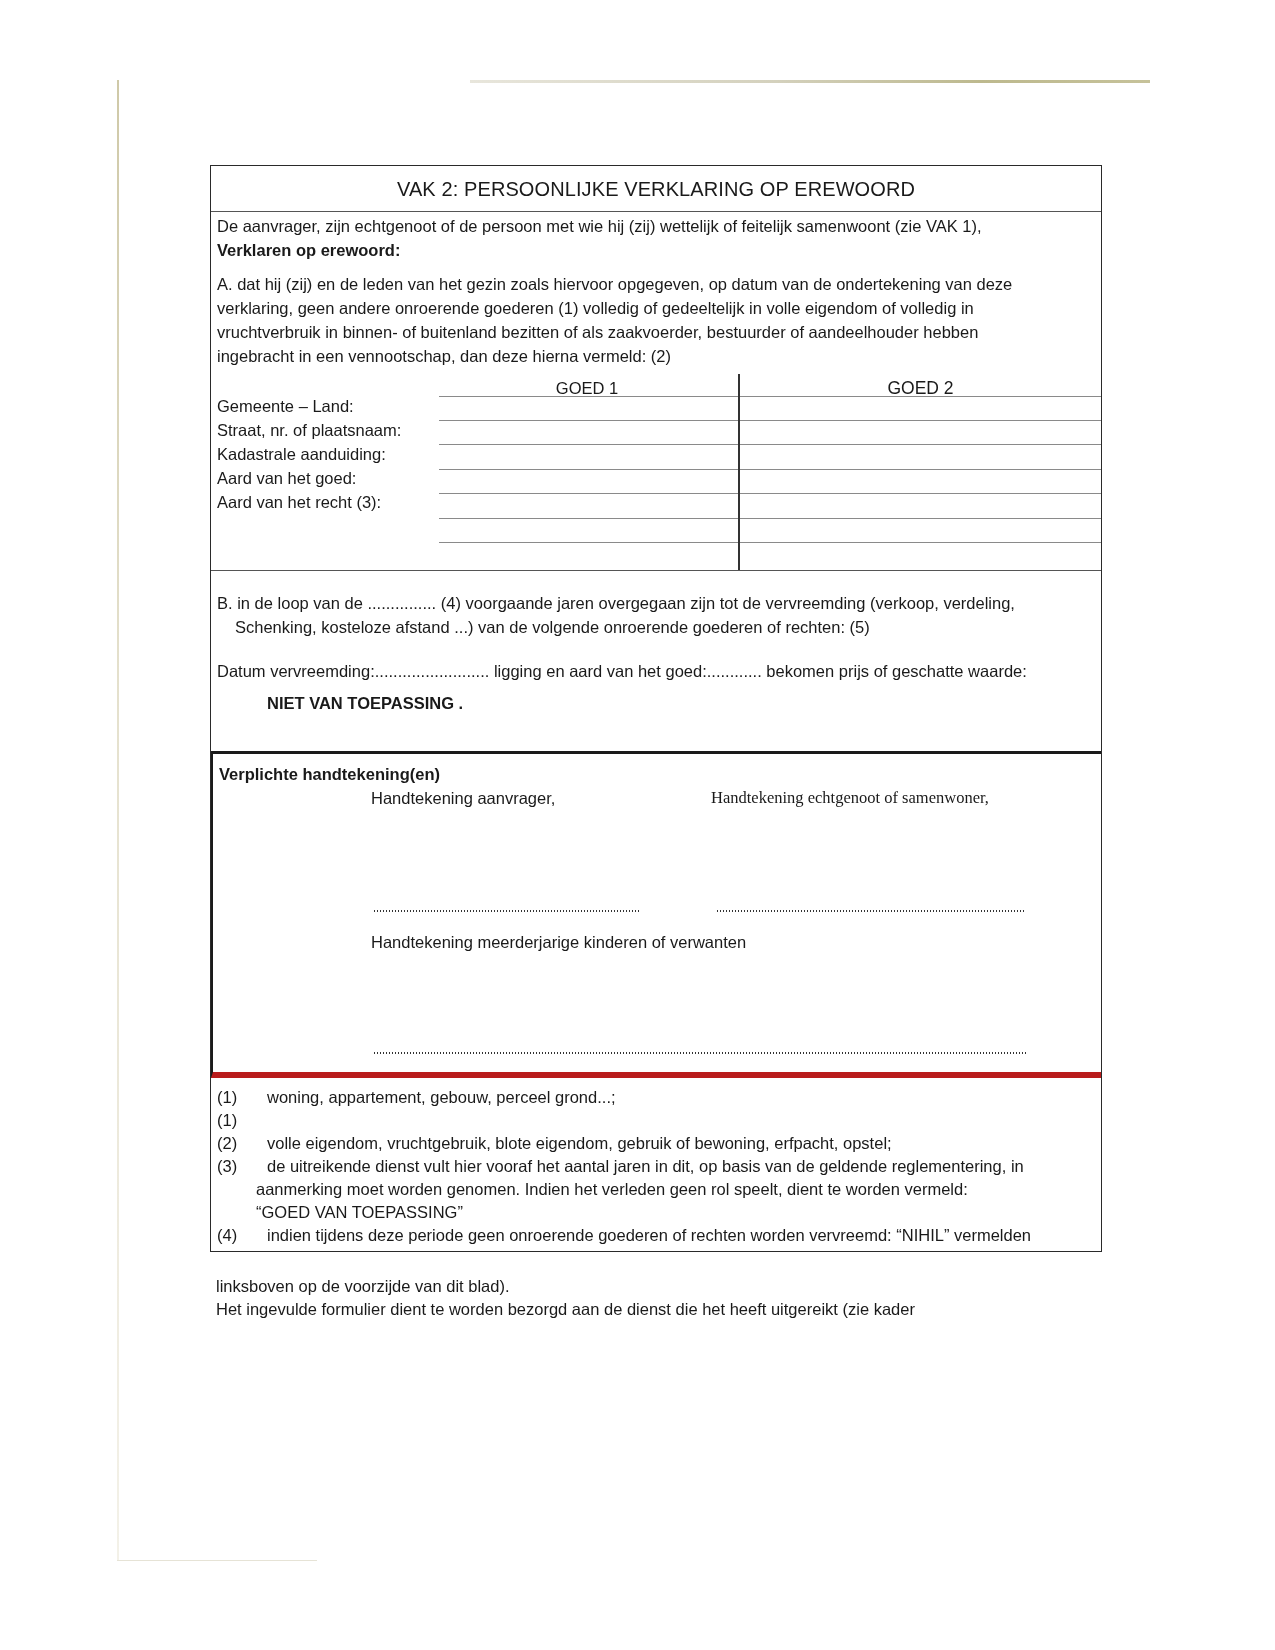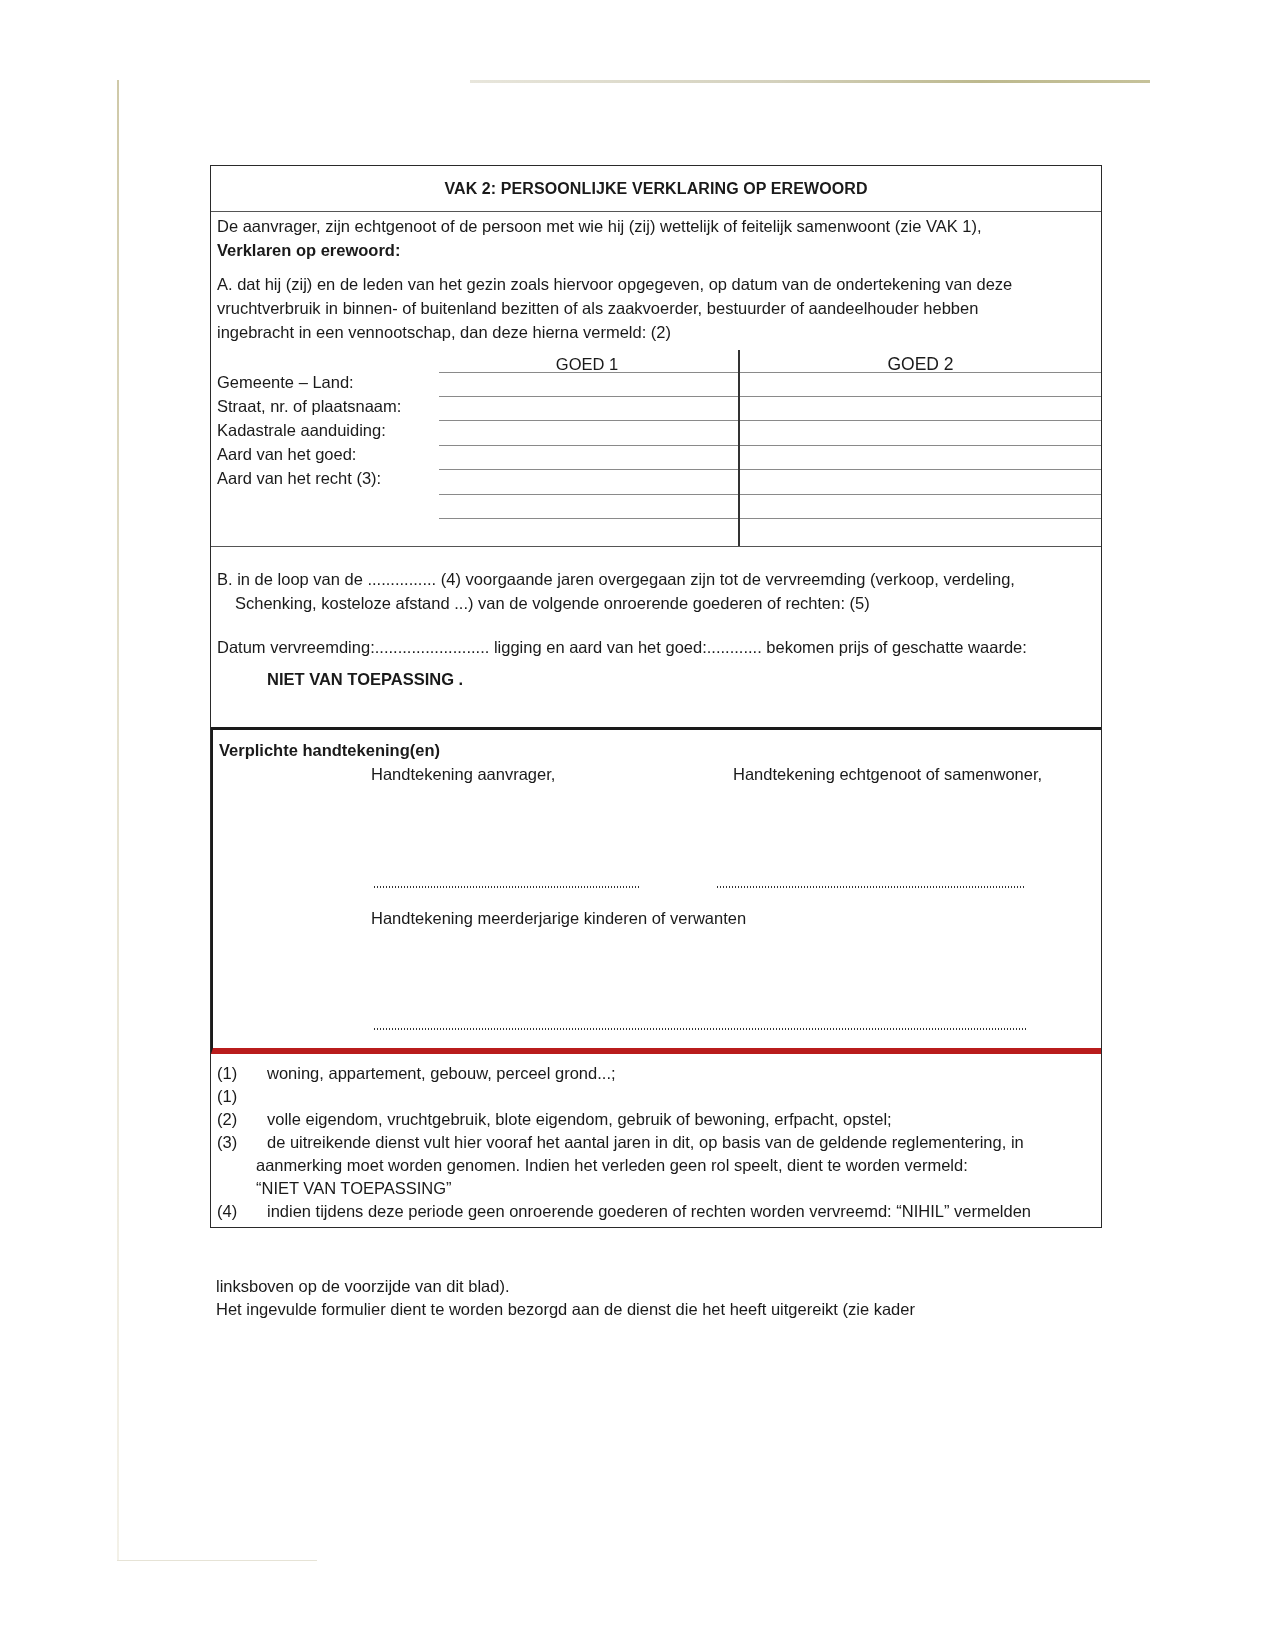--- a/index.html
+++ b/index.html
@@ -26,21 +26,21 @@
 
     .form {
       position: absolute; left: 210px; top: 165px; width: 890px;
       border: 1.5px solid #2a2a2a;
       font-size: 16.5px;
       line-height: 24px;
     }
     .title-row {
       height: 45px;
       display: flex; align-items: center; justify-content: center;
-      font-weight: bold; font-size: 16px;
+      font-weight: normal; font-size: 20px;
       border-bottom: 1.5px solid #555;
       letter-spacing: 0.1px;
     }
     .section-a { padding: 2px 6px 0 6px; }
     .intro-line { margin: 0; }
     .intro-bold { font-weight: bold; margin: 0; }
     .para-a { margin: 10px 0 0 0; }
 
     .goods-table {
       position: relative;
@@ -108,20 +108,21 @@
 <div class="scan-edge-bottom"></div>
 
 <div class="form">
   <div class="title-row">VAK 2: PERSOONLIJKE VERKLARING  OP EREWOORD</div>
 
   <div class="section-a">
     <p class="intro-line">De aanvrager, zijn echtgenoot of de persoon met wie hij (zij) wettelijk of feitelijk samenwoont (zie VAK 1),</p>
     <p class="intro-bold">Verklaren op erewoord:</p>
     <div class="para-a">
       <div>A. dat hij (zij) en de leden van het gezin zoals hiervoor opgegeven, op datum van de ondertekening van deze</div>
+      <div>verklaring, geen andere onroerende goederen (1) volledig of gedeeltelijk in volle eigendom of volledig in</div>
       <div>vruchtverbruik in binnen- of buitenland bezitten of als zaakvoerder, bestuurder of aandeelhouder hebben</div>
       <div>ingebracht in een vennootschap, dan deze hierna vermeld: (2)</div>
     </div>
 
     <div class="goods-table">
       <div class="goed-head g1">GOED 1</div>
       <div class="goed-head g2">GOED 2</div>
       <div class="col-divider"></div>
 
       <div class="goods-labels">
@@ -154,21 +155,21 @@
   <div class="section-b">
     <p>B. in de loop van de ............... (4) voorgaande jaren overgegaan zijn tot de vervreemding (verkoop, verdeling,</p>
     <p class="b-line2">Schenking, kosteloze afstand ...) van de volgende onroerende goederen of rechten: (5)</p>
     <p class="datum-line">Datum vervreemding:......................... ligging en aard van het goed:............ bekomen prijs of geschatte waarde:</p>
     <p class="niet-line">NIET VAN TOEPASSING .</p>
   </div>
 
   <div class="sign-box">
     <div class="sign-title">Verplichte handtekening(en)</div>
     <div class="sig-label" style="left:158px; top:32px;">Handtekening aanvrager,</div>
-    <div class="sig-label" style="left:520px; top:32px;">Handtekening echtgenoot of samenwoner,</div>
+    <div class="sig-label" style="left:498px; top:32px;font-family:Liberation Serif, serif;">Handtekening echtgenoot of samenwoner,</div>
     <div class="sig-dots" style="left:160px; top:156px; width:266px;"></div>
     <div class="sig-dots" style="left:503px; top:156px; width:310px;"></div>
     <div class="sig-label" style="left:158px; top:176px;">Handtekening meerderjarige kinderen of verwanten</div>
     <div class="sig-dots" style="left:160px; top:298px; width:655px;"></div>
   </div>
 
   <div class="notes">
     <div class="note-row">
       <span class="note-num">(1)</span>
       <span>woning, appartement, gebouw, perceel grond...;</span>
@@ -178,21 +179,21 @@
     </div>
     <div class="note-row">
       <span class="note-num">(2)</span>
       <span>volle eigendom, vruchtgebruik, blote eigendom, gebruik of bewoning, erfpacht, opstel;</span>
     </div>
     <div class="note-row">
       <span class="note-num">(3)</span>
       <span>de uitreikende dienst vult hier vooraf het aantal jaren in dit, op basis van de geldende reglementering, in</span>
     </div>
     <div class="note-cont">aanmerking moet worden genomen.  Indien het verleden geen rol speelt, dient te worden vermeld:</div>
-    <div class="note-cont">“NIET VAN TOEPASSING”</div>
+    <div class="note-cont">“GOED VAN TOEPASSING”</div>
     <div class="note-row">
       <span class="note-num">(4)</span>
       <span>indien tijdens deze periode geen onroerende goederen of rechten worden vervreemd: “NIHIL” vermelden</span>
     </div>
   </div>
 </div>
 
 <div class="footer-text">
   <p>linksboven op de voorzijde van dit blad).</p>
   <p>Het ingevulde formulier dient te worden bezorgd aan de dienst die het heeft uitgereikt (zie kader</p>

